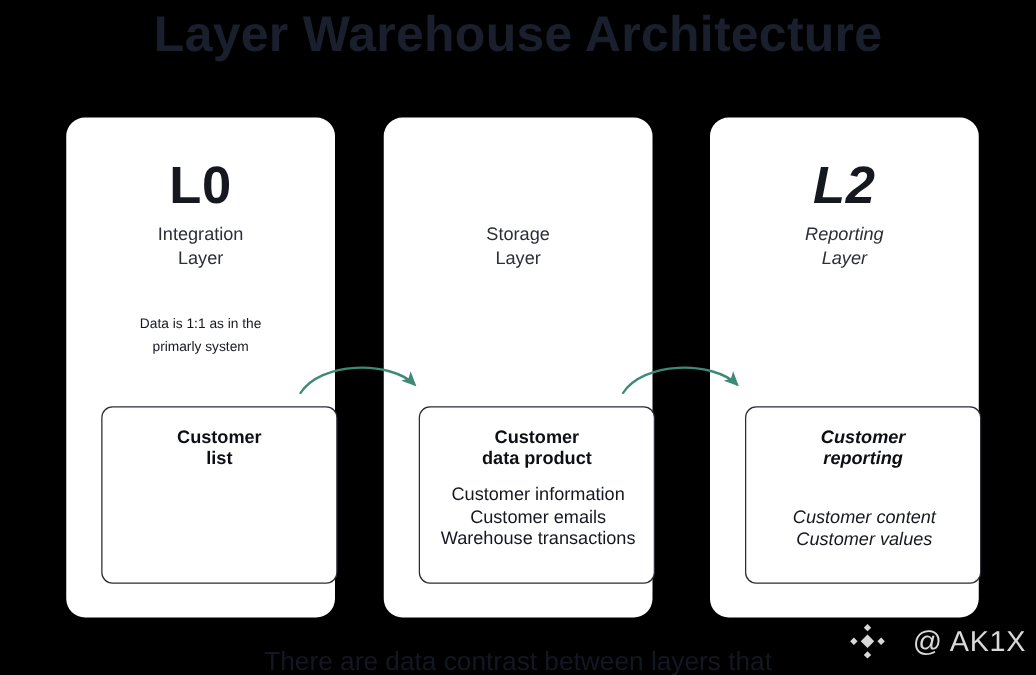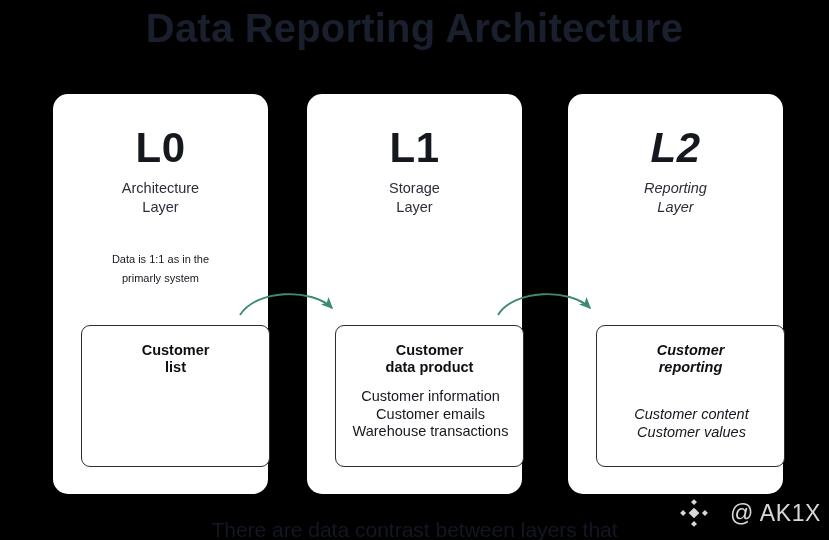--- a/index.html
+++ b/index.html
@@ -148,42 +148,41 @@
     color: #d8d8d8;
     letter-spacing: 0.6px;
     white-space: nowrap;
   }
 </style>
 </head>
 <body>
 
 <div class="stage">
 
-  <div class="title">Data Reporting Architecture</div>
+  <div class="title">Layer Warehouse Architecture</div>
 
   <div class="card card-1">
     <div class="card-code">L0</div>
     <div class="card-layer">
-      <div>Architecture</div>
+      <div>Integration</div>
       <div>Layer</div>
     </div>
     <div class="card-note">
       <div>Data is 1:1 as in the</div>
       <div>primarly system</div>
     </div>
     <div class="inner-box">
       <div class="inner-title">
         <div>Customer</div>
         <div>list</div>
       </div>
     </div>
   </div>
 
   <div class="card card-2">
-    <div class="card-code">L1</div>
     <div class="card-layer">
       <div>Storage</div>
       <div>Layer</div>
     </div>
     <div class="inner-box">
       <div class="inner-title">
         <div>Customer</div>
         <div>data product</div>
       </div>
       <div class="inner-body">

